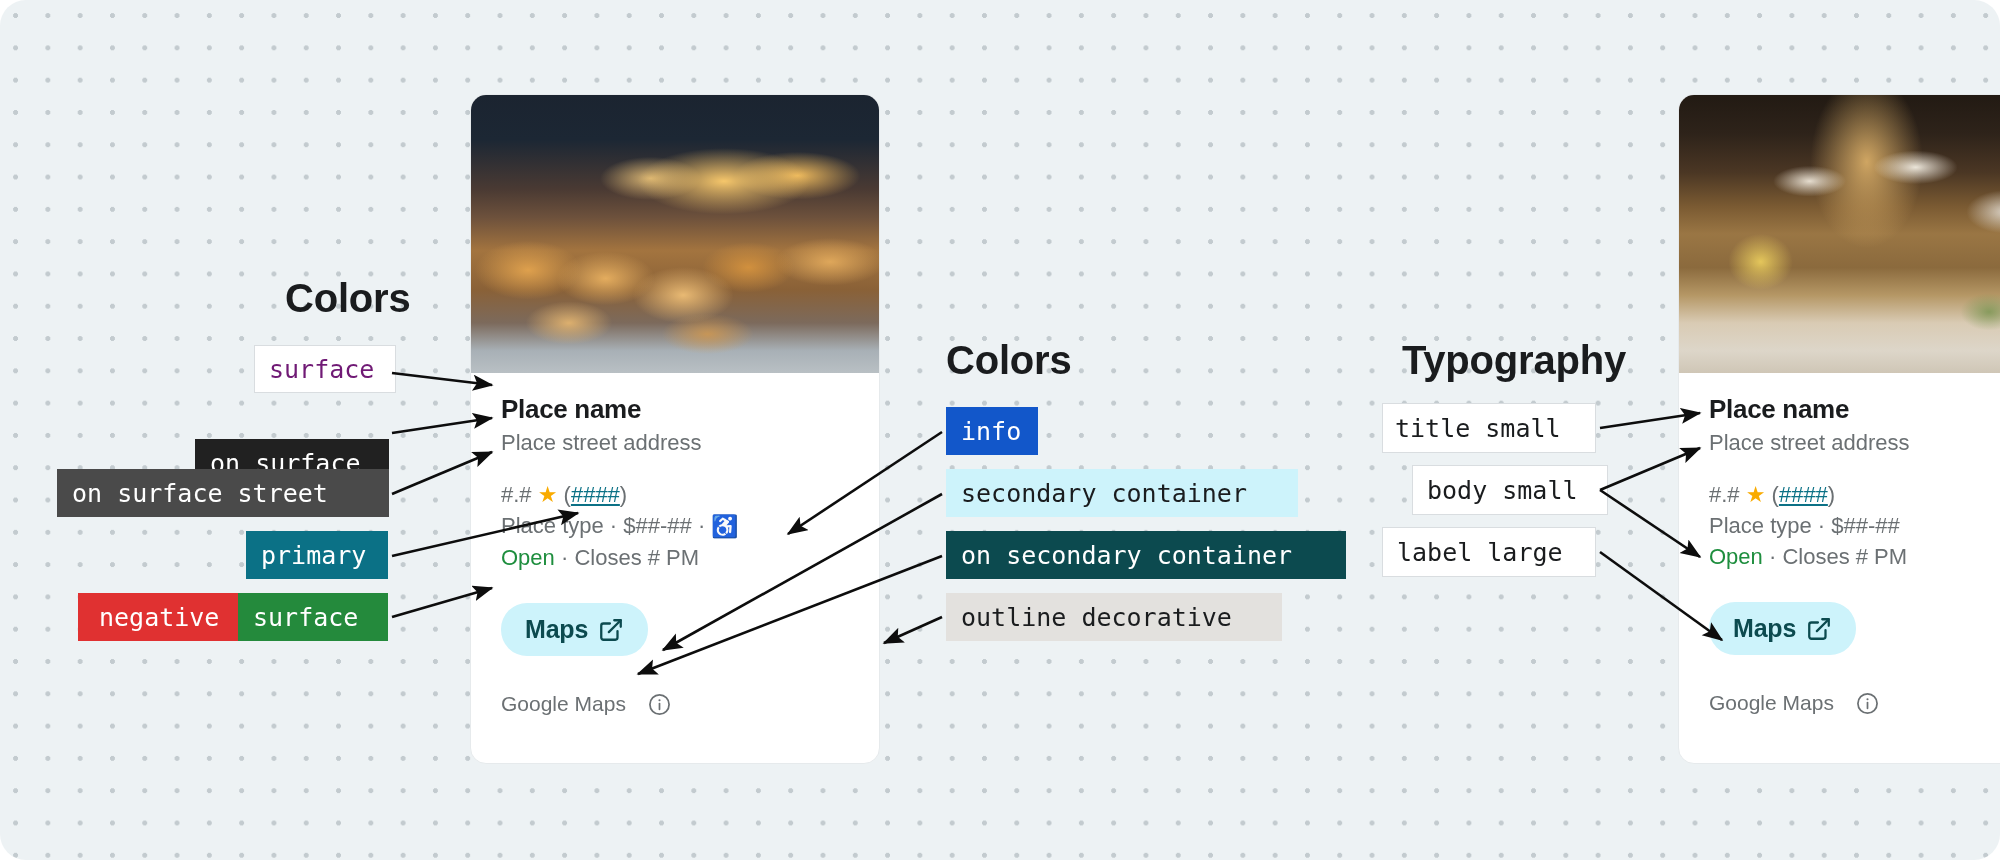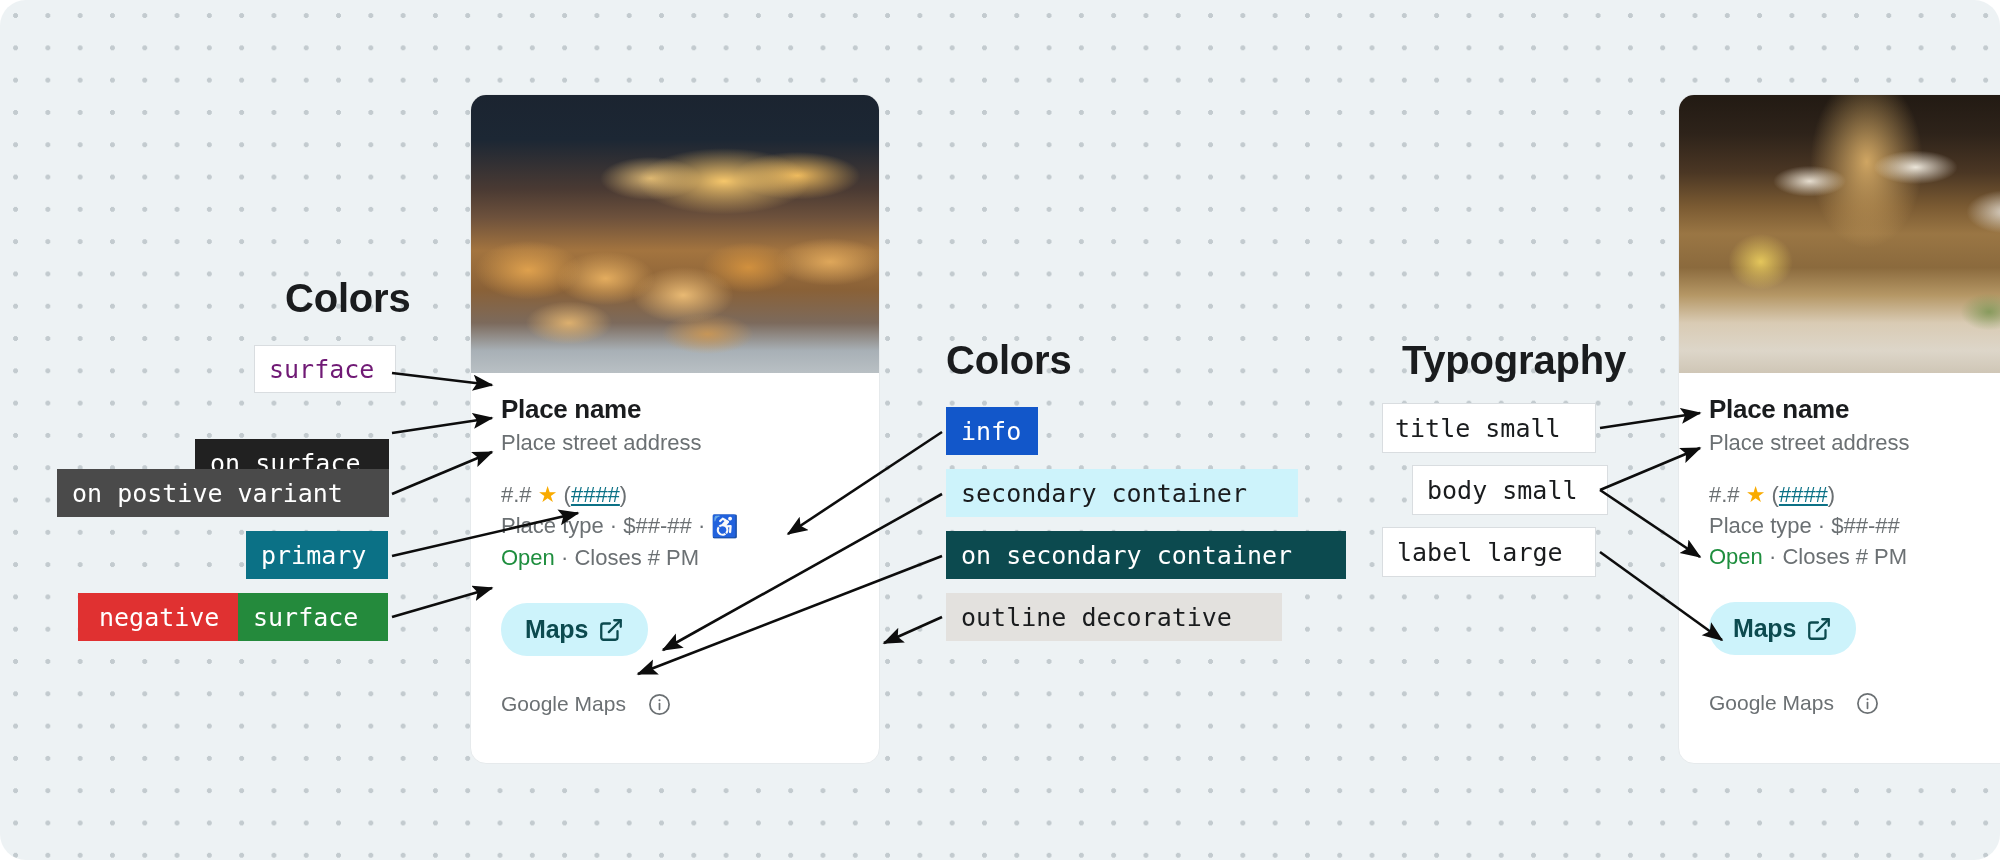--- a/index.html
+++ b/index.html
@@ -181,21 +181,21 @@
 <body>
 
 <div id="canvas">
 
   <div id="title-colors-left" class="section-title">Colors</div>
   <div id="title-colors-mid" class="section-title">Colors</div>
   <div id="title-typography" class="section-title">Typography</div>
 
   <div id="chip-surface" class="chip">surface</div>
   <div id="chip-on-surface" class="chip">on surface</div>
-  <div id="chip-on-surface-variant" class="chip">on postive variant</div>
+  <div id="chip-on-surface-variant" class="chip">on surface street</div>
   <div id="chip-primary" class="chip">primary</div>
   <div id="chip-negative" class="chip">negative</div>
   <div id="chip-postive" class="chip">surface</div>
 
   <div id="chip-info" class="chip">info</div>
   <div id="chip-secondary-container" class="chip">secondary container</div>
   <div id="chip-outline-decorative" class="chip">outline decorative</div>
   <div id="chip-on-secondary-container" class="chip">on secondary container</div>
 
   <div id="chip-title-small" class="chip chip-typo">title small</div>

